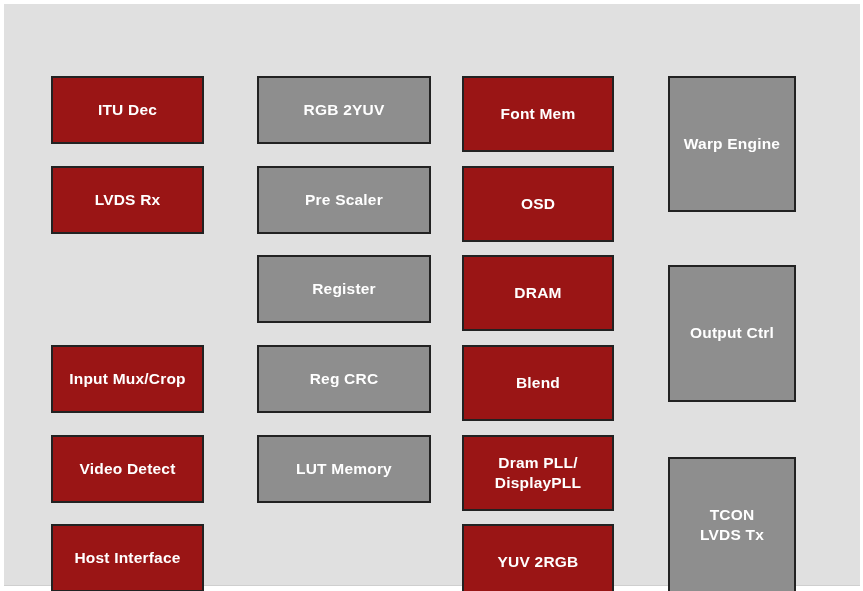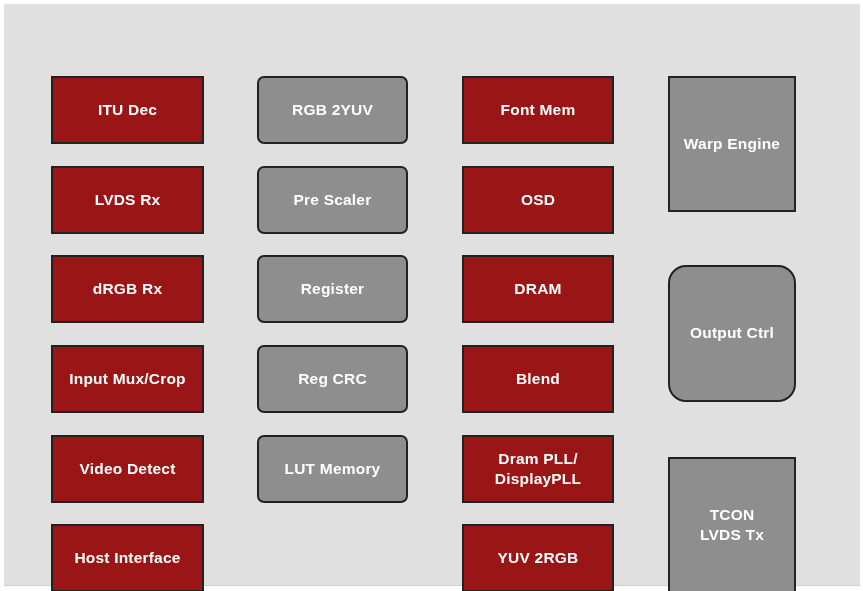--- a/index.html
+++ b/index.html
@@ -35,45 +35,44 @@
     line-height: 1.3;
     letter-spacing: 0.2px;
     margin-top: 32px;
   }
   .block.red  { background: var(--red-block,  #9a1515); }
   .block.gray { background: var(--gray-block, #8e8e8e); }
 
   
   .c1 { left: 47px;  width: 153px; height: 68px; }
   
-  .c2 { left: 253px; width: 151px; height: 68px; border-radius: 7px; }
+  .c2 { left: 253px; width: 174px; height: 68px; }
   
-  .c3 { left: 458px; width: 152px; height: 68px; }
+  .c3 { left: 458px; width: 152px; height: 76px; }
   
   .c4 { left: 664px; width: 128px; }
 
   .r1 { top: 40px; }
   .r2 { top: 130px; }
   .r3 { top: 219px; }
   .r4 { top: 309px; }
   .r5 { top: 399px; }
   .r6 { top: 488px; }
 
   .t1 { top: 40px;  height: 136px; }
-  .t2 { top: 229px; height: 137px; border-radius: 18px; }
+  .t2 { top: 229px; height: 137px; }
   .t3 { top: 421px; height: 136px; }
 </style>
 </head>
 <body>
 
 <div class="canvas">
 
   <div class="block red c1 r1">ITU Dec</div>
   <div class="block red c1 r2">LVDS Rx</div>
-  <div class="block red c1 r3">dRGB Rx</div>
   <div class="block red c1 r4">Input Mux/Crop</div>
   <div class="block red c1 r5">Video Detect</div>
   <div class="block red c1 r6">Host Interface</div>
 
   <div class="block gray c2 r1">RGB 2YUV</div>
   <div class="block gray c2 r3">Register</div>
   <div class="block gray c2 r2">Pre Scaler</div>
   <div class="block gray c2 r4">Reg CRC</div>
   <div class="block gray c2 r5">LUT Memory</div>
 

